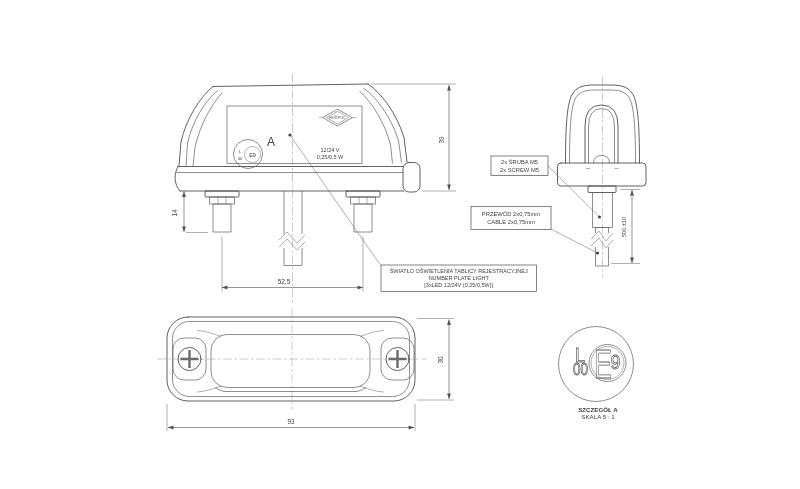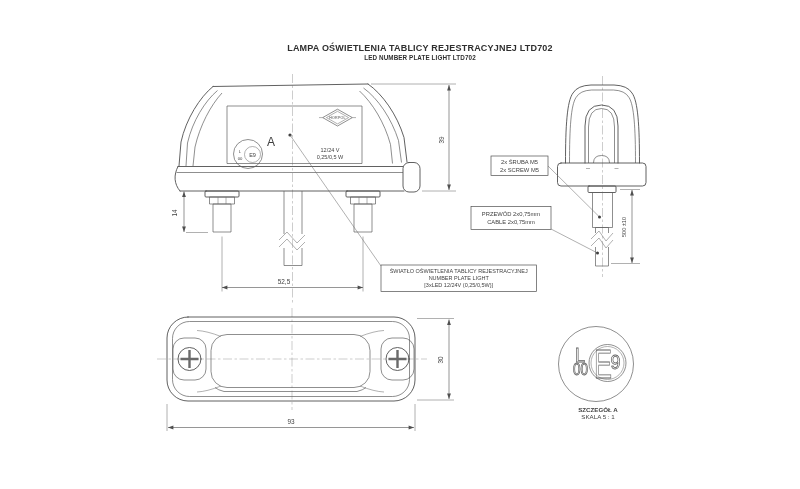--- a/index.html
+++ b/index.html
@@ -21,24 +21,20 @@
   svg .dimtxt{font-size:6.4px;}
   svg .otxt{fill:none;stroke:#5e5e5e;stroke-width:.8;}
   svg .cross{stroke:#6a6a6a;stroke-width:2.4;fill:none;}
   svg .dot{fill:#3f3f3f;}
 </style>
 </head>
 <body>
 
 <div class="page">
 
-  <div class="title">
-    <div class="t1">LAMPA OŚWIETLENIA TABLICY REJESTRACYJNEJ LTD702</div>
-    <div class="t2">LED NUMBER PLATE LIGHT LTD702</div>
-  </div>
 
   <svg width="800" height="489" viewBox="0 0 800 489">
     <defs>
       <marker id="arr" viewBox="0 0 10 8" markerWidth="10" markerHeight="8" refX="9.5" refY="4" orient="auto-start-reverse">
         <path d="M0.5,0.8 L9.5,4 L0.5,7.2 Z" fill="#4f4f4f"></path>
       </marker>
       <pattern id="thr" width="5" height="2.4" patternUnits="userSpaceOnUse">
         <rect width="5" height="2.4" fill="#ffffff"></rect>
         <path d="M0,1.2 H5" stroke="#5a5a5a" stroke-width="0.8"></path>
       </pattern>

